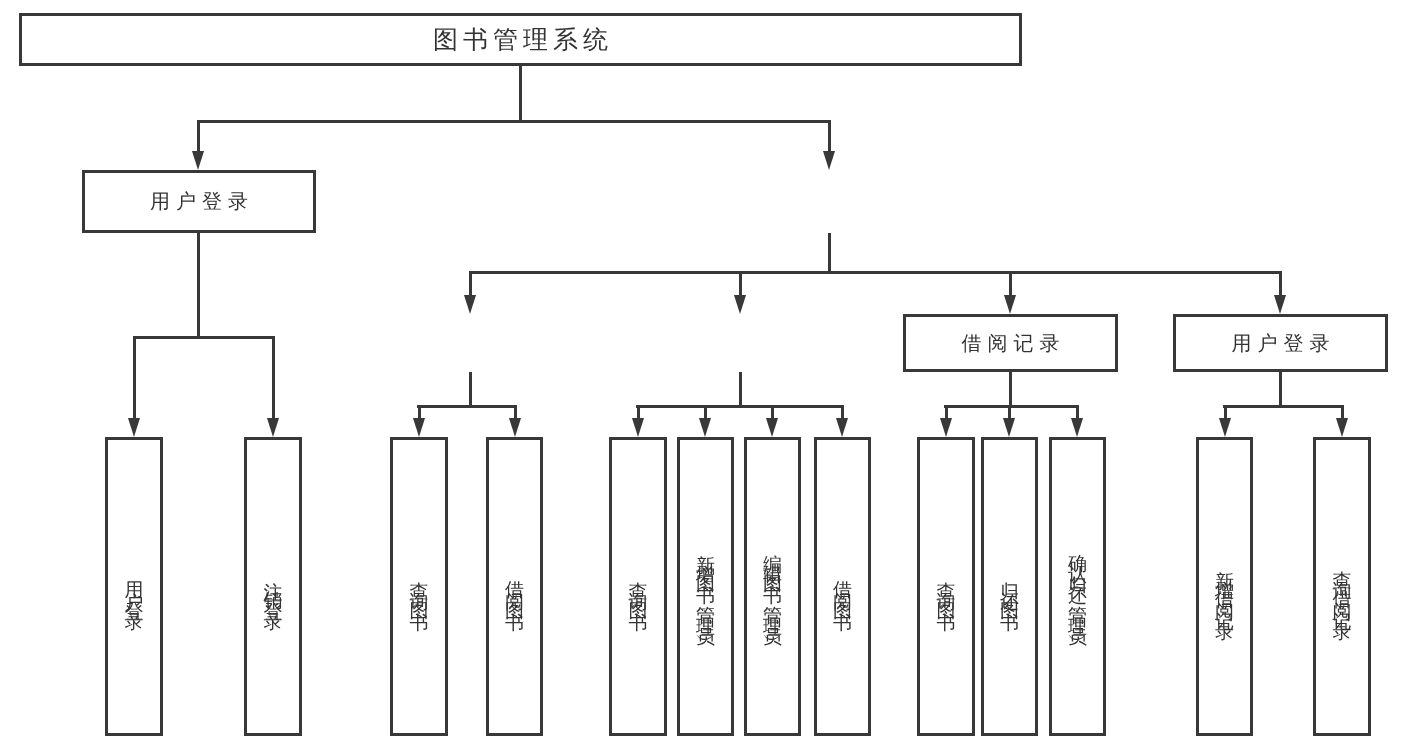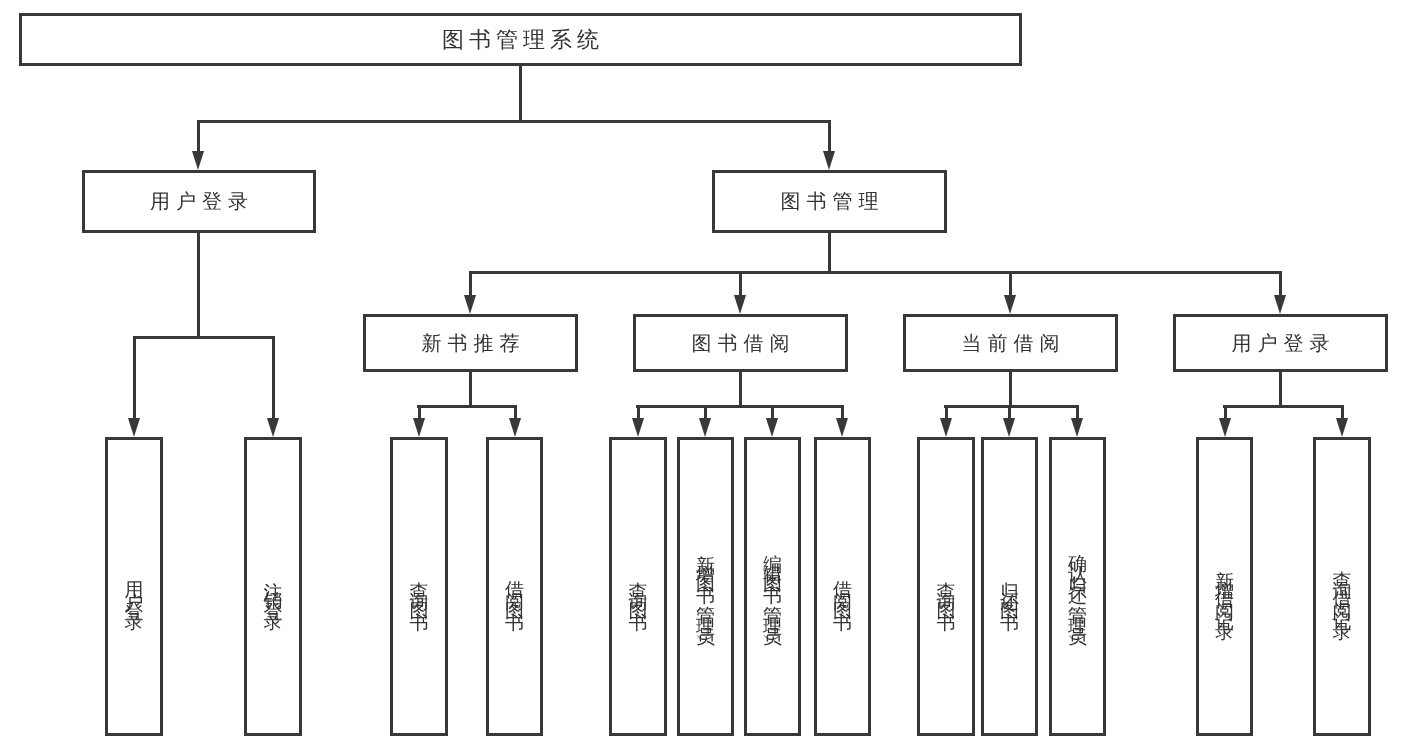--- a/index.html
+++ b/index.html
@@ -22,21 +22,21 @@
     box-sizing:border-box;
     border:3px solid var(--line);
     background:var(--bg);
     display:flex;align-items:center;justify-content:center;
   }
   .box .lbl{
     color:var(--text);
     white-space:nowrap;
   }
   .h .lbl{font-size:20px;letter-spacing:6px;text-indent:6px;}
-  .root .lbl{font-size:22px;letter-spacing:5px;text-indent:5px;}
+  .root .lbl{font-size:25px;letter-spacing:5px;text-indent:5px;}
   .v .lbl{
     writing-mode:vertical-rl;
     text-orientation:mixed;
     font-size:19px;
     letter-spacing:0.55em;
     white-space:nowrap;
   }
   
   .hline{position:absolute;height:3px;background:var(--line);}
   .vline{position:absolute;width:3px;background:var(--line);}
@@ -68,50 +68,41 @@
   <div class="vline" style="left:519px;top:66px;height:56px"></div>
   <div class="hline" style="left:197px;top:120px;width:634px"></div>
   <div class="vline" style="left:197px;top:120px;height:33px"></div>
   <div class="arrow" style="left:192px;top:151px"></div>
   <div class="vline" style="left:828px;top:120px;height:33px"></div>
   <div class="arrow" style="left:823px;top:151px"></div>
 
   <div class="box h" style="left:82px;top:170px;width:234px;height:63px">
     <span class="lbl">用户登录</span>
   </div>
-  <div class="box h" style="left:712px;top:170px;width:235px;height:63px">
-    <span class="lbl">图书管理</span>
-  </div>
 
   <div class="vline" style="left:197px;top:233px;height:106px"></div>
   <div class="hline" style="left:133px;top:336px;width:142px"></div>
   <div class="vline" style="left:133px;top:336px;height:84px"></div>
   <div class="arrow" style="left:128px;top:418px"></div>
   <div class="vline" style="left:272px;top:336px;height:84px"></div>
   <div class="arrow" style="left:267px;top:418px"></div>
 
   <div class="vline" style="left:828px;top:233px;height:41px"></div>
   <div class="hline" style="left:469px;top:271px;width:813px"></div>
   <div class="vline" style="left:469px;top:271px;height:26px"></div>
   <div class="arrow" style="left:464px;top:295px"></div>
   <div class="vline" style="left:739px;top:271px;height:26px"></div>
   <div class="arrow" style="left:734px;top:295px"></div>
   <div class="vline" style="left:1009px;top:271px;height:26px"></div>
   <div class="arrow" style="left:1004px;top:295px"></div>
   <div class="vline" style="left:1279px;top:271px;height:26px"></div>
   <div class="arrow" style="left:1274px;top:295px"></div>
 
-  <div class="box h" style="left:363px;top:314px;width:215px;height:58px">
-    <span class="lbl">新书推荐</span>
-  </div>
-  <div class="box h" style="left:633px;top:314px;width:215px;height:58px">
-    <span class="lbl">图书借阅</span>
-  </div>
   <div class="box h" style="left:903px;top:314px;width:215px;height:58px">
-    <span class="lbl">当前借阅</span>
+    <span class="lbl">借阅记录</span>
   </div>
   <div class="box h" style="left:1173px;top:314px;width:215px;height:58px">
     <span class="lbl">用户登录</span>
   </div>
 
   <div class="vline" style="left:469px;top:372px;height:36px"></div>
   <div class="vline" style="left:739px;top:372px;height:36px"></div>
   <div class="vline" style="left:1009px;top:372px;height:36px"></div>
   <div class="vline" style="left:1279px;top:372px;height:36px"></div>
 

